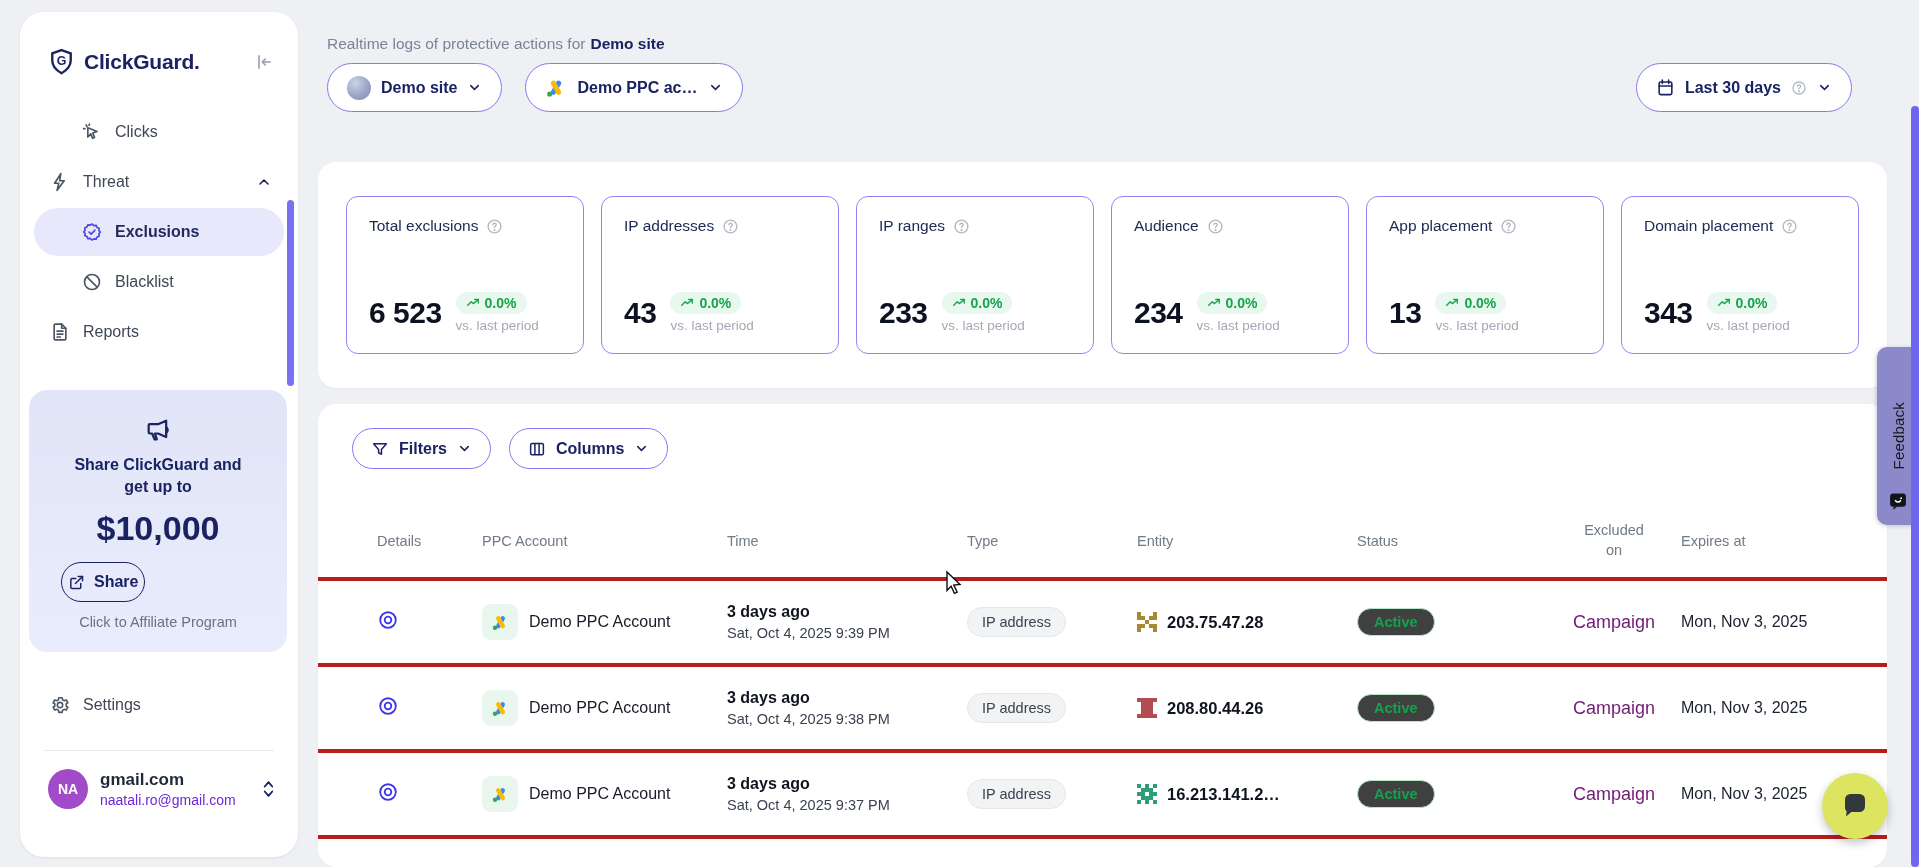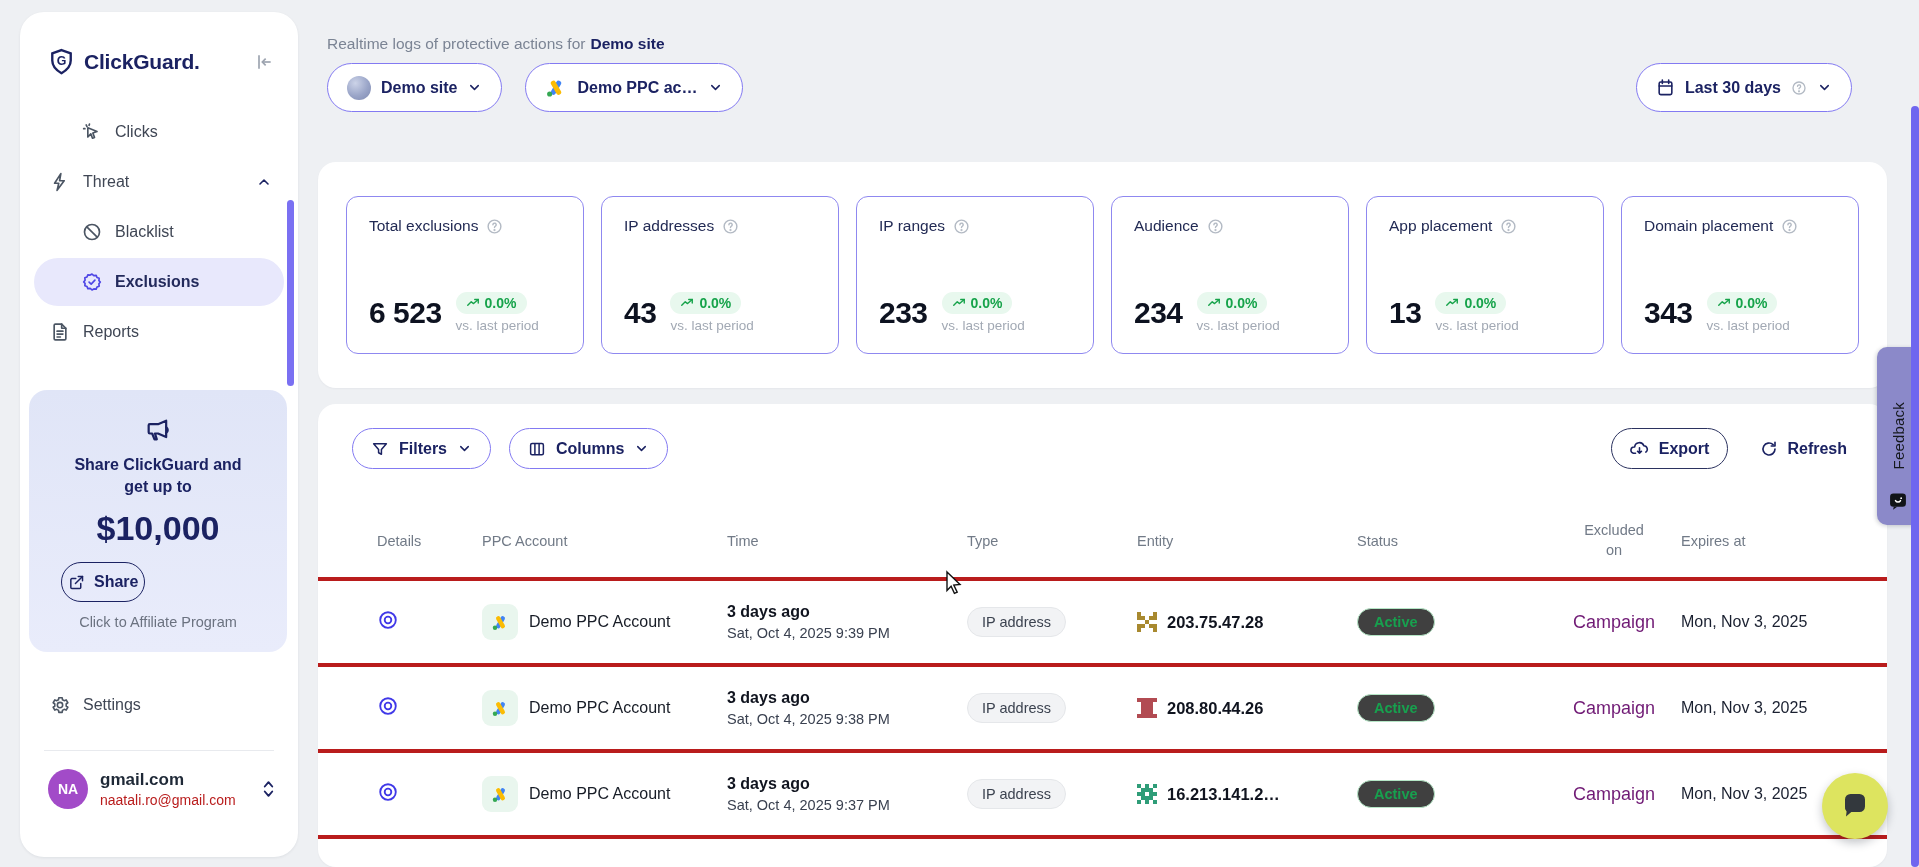--- a/index.html
+++ b/index.html
@@ -50,21 +50,21 @@
   .settings-row { margin-top:28px; }
   .side-divider { margin:20px 24px 0; border-top:1px solid #e8eaee; }
   .account {
     display:flex; align-items:center; gap:12px; padding:18px 22px 0 28px; cursor:pointer;
   }
   .avatar {
     width:40px; height:40px; border-radius:50%; background:#a24bc8; color:#fff;
     display:flex; align-items:center; justify-content:center; font-size:14px; font-weight:600; flex:0 0 auto;
   }
   .acct-provider { font-size:17px; font-weight:700; color:#1f2937; line-height:1.15; }
-  .acct-email { font-size:14px; color:#b91c1c; margin-top:2px; }
+  .acct-email { font-size:14px; color:#6d28d9; margin-top:2px; }
   .acct-selector { margin-left:auto; color:#1b2262; }
   .side-scrollbar { position:absolute; right:4px; top:188px; width:7px; height:186px; background:#7a70f2; border-radius:4px; }
 
   
   .subtitle { position:absolute; left:327px; top:8px; font-size:15.5px; color:#7b8494;margin-top:27px; }
   .subtitle b { color:#1b2262; font-weight:700; margin-left:5px; }
 
   .pill-btn {
     display:inline-flex; align-items:center; gap:10px; height:49px; padding:0 19px;
     border:1px solid #837af2; border-radius:999px; background:#fff;
@@ -203,38 +203,38 @@
           </svg>
       </span>
       <span>Threat</span>
       <span class="nav-chevron">
         <svg width="16" height="16" viewBox="0 0 24 24" fill="none" stroke="currentColor" stroke-width="2.4" stroke-linecap="round" stroke-linejoin="round">
             <polyline points="6 15 12 9 18 15"></polyline>
           </svg>
       </span>
     </div>
 
+    <div class="nav-item child active">
+      <span class="nico">
+        <svg width="20" height="20" viewBox="0 0 24 24" fill="none" stroke="currentColor" stroke-width="2" stroke-linecap="round" stroke-linejoin="round">
+            <path d="M12 2.5l2.2 1.8 2.8-.3 1 2.6 2.6 1-.3 2.8L22 12l-1.7 2.2.3 2.8-2.6 1-1 2.6-2.8-.3L12 21.5l-2.2-1.8-2.8.3-1-2.6-2.6-1 .3-2.8L2 12l1.7-2.2-.3-2.8 2.6-1 1-2.6 2.8.3z"></path>
+            <polyline points="8.5 12.2 11 14.5 15.5 9.8"></polyline>
+          </svg>
+      </span>
+      <span>Exclusions</span>
+    </div>
+
     <div class="nav-item child">
       <span class="nico">
         <svg width="20" height="20" viewBox="0 0 24 24" fill="none" stroke="currentColor" stroke-width="2">
             <circle cx="12" cy="12" r="9"></circle>
             <path d="M5.8 5.8l12.4 12.4"></path>
           </svg>
       </span>
       <span>Blacklist</span>
-    </div>
-
-    <div class="nav-item child active">
-      <span class="nico">
-        <svg width="20" height="20" viewBox="0 0 24 24" fill="none" stroke="currentColor" stroke-width="2" stroke-linecap="round" stroke-linejoin="round">
-            <path d="M12 2.5l2.2 1.8 2.8-.3 1 2.6 2.6 1-.3 2.8L22 12l-1.7 2.2.3 2.8-2.6 1-1 2.6-2.8-.3L12 21.5l-2.2-1.8-2.8.3-1-2.6-2.6-1 .3-2.8L2 12l1.7-2.2-.3-2.8 2.6-1 1-2.6 2.8.3z"></path>
-            <polyline points="8.5 12.2 11 14.5 15.5 9.8"></polyline>
-          </svg>
-      </span>
-      <span>Exclusions</span>
     </div>
 
     <div class="nav-item">
       <span class="nico">
         <svg width="20" height="20" viewBox="0 0 24 24" fill="none" stroke="currentColor" stroke-width="2" stroke-linecap="round" stroke-linejoin="round">
             <path d="M14 2.5H6.5a1.5 1.5 0 00-1.5 1.5v16a1.5 1.5 0 001.5 1.5h11a1.5 1.5 0 001.5-1.5V7.5z"></path>
             <path d="M14 2.5V7.5h5"></path>
             <path d="M8.5 11h7M8.5 14.5h7M8.5 18h4"></path>
           </svg>
       </span>
@@ -537,40 +537,20 @@
             <path d="M9.2 4.5v15M14.8 4.5v15"></path>
           </svg>
         </span>
       <span>Columns</span>
       <span class="chev">
           <svg width="15" height="15" viewBox="0 0 24 24" fill="none" stroke="currentColor" stroke-width="2.4" stroke-linecap="round" stroke-linejoin="round">
             <polyline points="6 9 12 15 18 9"></polyline>
           </svg>
         </span>
     </button>
-    <div class="right">
-      <button class="ctl-pill export-pill">
-        <span>
-            <svg width="19" height="19" viewBox="0 0 24 24" fill="none" stroke="#1b2262" stroke-width="2" stroke-linecap="round" stroke-linejoin="round">
-              <path d="M20 16.6A4.5 4.5 0 0017.5 8.5a6 6 0 00-11.6 1.6A4 4 0 004.5 18H7"></path>
-              <path d="M12 11v7M9.5 15.5L12 18l2.5-2.5"></path>
-            </svg>
-          </span>
-        <span>Export</span>
-      </button>
-      <button class="refresh-btn">
-        <span>
-            <svg width="18" height="18" viewBox="0 0 24 24" fill="none" stroke="#1b2262" stroke-width="2.2" stroke-linecap="round" stroke-linejoin="round">
-              <path d="M20 12a8 8 0 11-2.5-5.8"></path>
-              <path d="M20 3v5h-5"></path>
-            </svg>
-          </span>
-        <span>Refresh</span>
-      </button>
-    </div>
   </div>
 
   <div class="grid thead">
     <div class="th-details">Details</div>
     <div>PPC Account</div>
     <div>Time</div>
     <div>Type</div>
     <div>Entity</div>
     <div>Status</div>
     <div class="th-excluded"><span>Excluded on</span></div>

